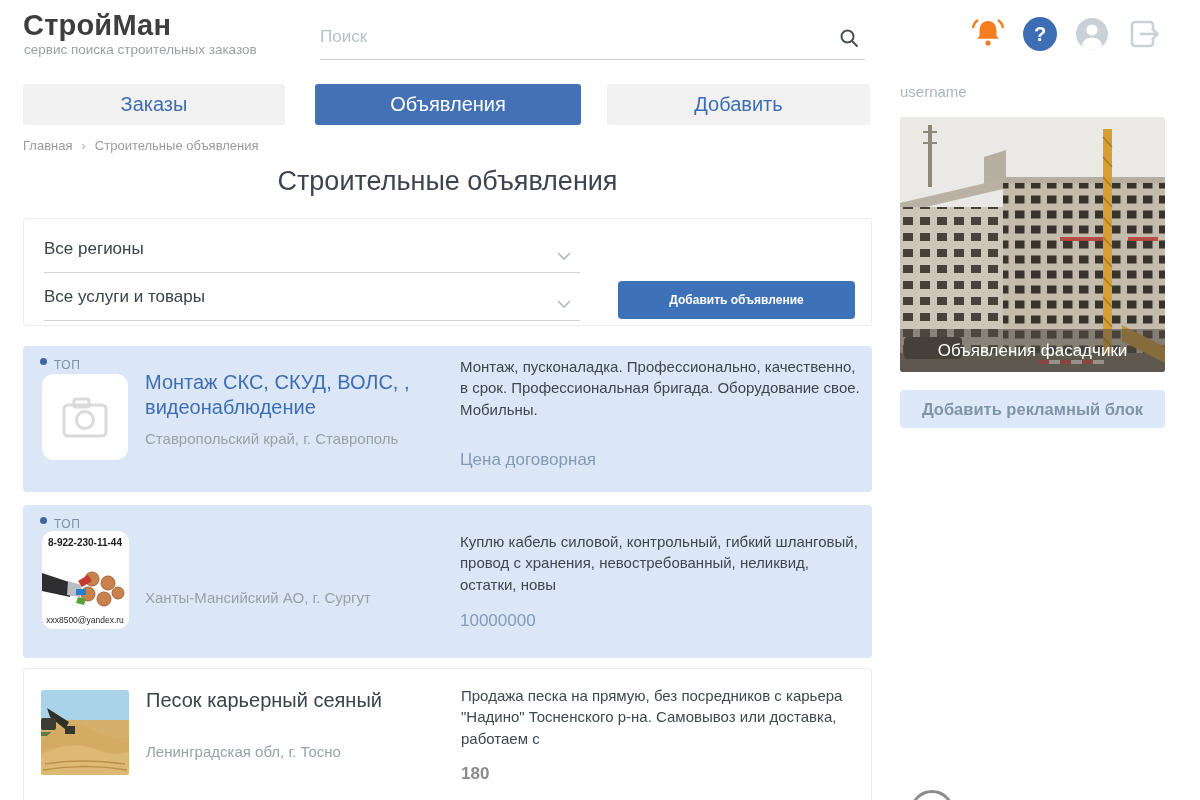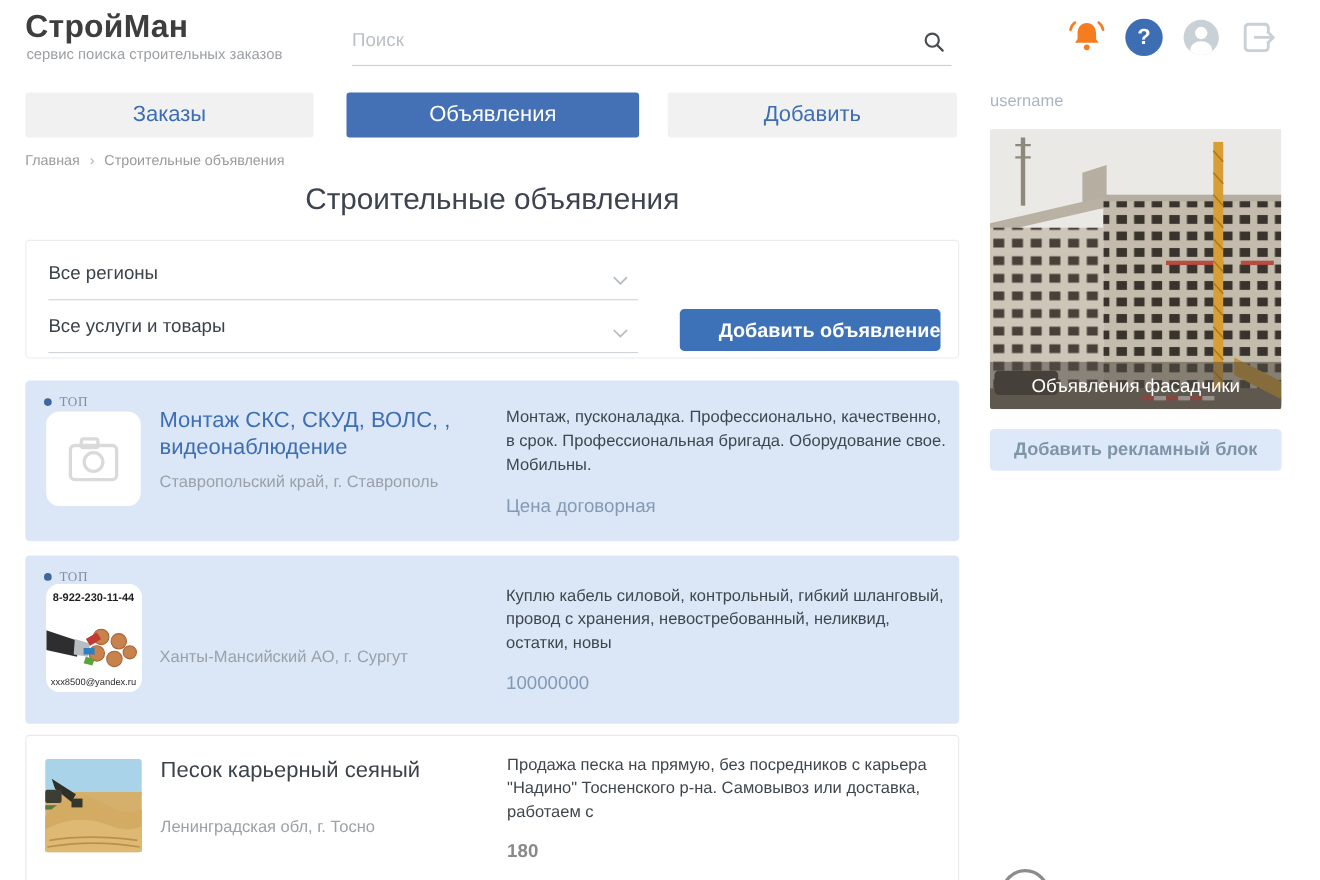--- a/index.html
+++ b/index.html
@@ -46,49 +46,49 @@
 
   
   .filter-card { left: 23px; top: 218px; width: 849px; height: 108px; background: #fff;
     border: 1px solid #ececec; border-radius: 4px; }
   .filter-row-label { left: 20px; font-size: 17px; color: #3a424a; cursor: pointer; }
   .fr1 { top: 20px; } .fr2 { top: 68px; }
   .filter-chevron { left: 533px; } .fc1 { top: 28px; } .fc2 { top: 76px; }
   .filter-line { left: 20px; width: 536px; height: 1px; background: #cfd4d9; }
   .fl1 { top: 53px; } .fl2 { top: 101px; }
   .add-listing-btn { left: 594px; top: 62px; width: 237px; height: 38px; background: #3d72b8;
-    border: none; border-radius: 4px; color: #fff; font-size: 18px; font-weight: bold;
-    font-family: "Liberation Sans", sans-serif; cursor: pointer; text-align: right; }
+    border: none; border-radius: 4px; color: #fff; font-size: 12px; font-weight: bold;
+    font-family: "Liberation Sans", sans-serif; cursor: pointer; }
 
   
   .card { left: 23px; width: 849px; border-radius: 4px; }
   .card-top { background: #dbe7f7; }
   .card-plain { background: #fff; border: 1px solid #e9e9e9; }
   .card1 { top: 346px; height: 146px; }
   .card2 { top: 505px; height: 153px; }
   .card3 { top: 668px; height: 145px; }
-  .top-badge { left: 17px; top: 12px; display: flex; align-items: center; gap: 7px; font-family: Liberation Serif, serif; }
+  .top-badge { left: 17px; top: 12px; display: flex; align-items: flex-start; gap: 7px; }
   .top-dot { width: 7px; height: 7px; border-radius: 50%; background: #3f66a0; }
   .top-text { font-size: 12px; color: #7e8ea4; letter-spacing: .5px; }
   .thumb { background: #fff; border-radius: 12px; overflow: hidden; cursor: pointer; }
   .thumb1 { left: 19px; top: 28px; width: 86px; height: 86px; }
   .thumb2 { left: 19px; top: 26px; width: 87px; height: 98px; }
   .thumb3 { left: 17px; top: 21px; width: 88px; height: 85px; border-radius: 3px; }
   .l-title { font-size: 20px; font-weight: 400; line-height: 1.25; cursor: pointer; }
   .l-title-blue { color: #3d6eb4; }
   .l-title-dark { color: #3b424a; }
   .t1 { left: 122px; top: 24px; width: 330px; }
   .t2 { left: 122px; top: 24px; width: 250px; }
   .t3 { left: 122px; top: 19px; width: 330px; }
   .l-loc { font-size: 15px; color: #9aa1a8; }
   .loc1 { left: 122px; top: 84px; }
   .loc2 { left: 122px; top: 84px; }
   .loc3 { left: 122px; top: 74px; }
   .l-desc { left: 437px; width: 400px; font-size: 15px; color: #3f474e; line-height: 1.43; }
-  .d1 { top: 23px; } .d2 { top: 26px; } .d3 { top: 16px; }
+  .d1 { top: 10px; } .d2 { top: 26px; } .d3 { top: 16px; }
   .desc-fade { left: 737px; top: 70px; width: 96px; height: 22px;
     background: linear-gradient(to right, rgba(219,231,247,0), #dbe7f7 75%); }
   .l-price { left: 437px; font-size: 17px; }
   .price-blue { color: #8399b5; }
   .price-gray { color: #8a8a8a; font-weight: 600; }
   .p1 { top: 104px; } .p2 { top: 106px; } .p3 { top: 95px; }
 
   
   .username { left: 900px; top: 83px; font-size: 15px; color: #a9b5c1; }
   .ad-block { left: 900px; top: 117px; width: 265px; height: 255px; border-radius: 3px; overflow: hidden; cursor: pointer; }

